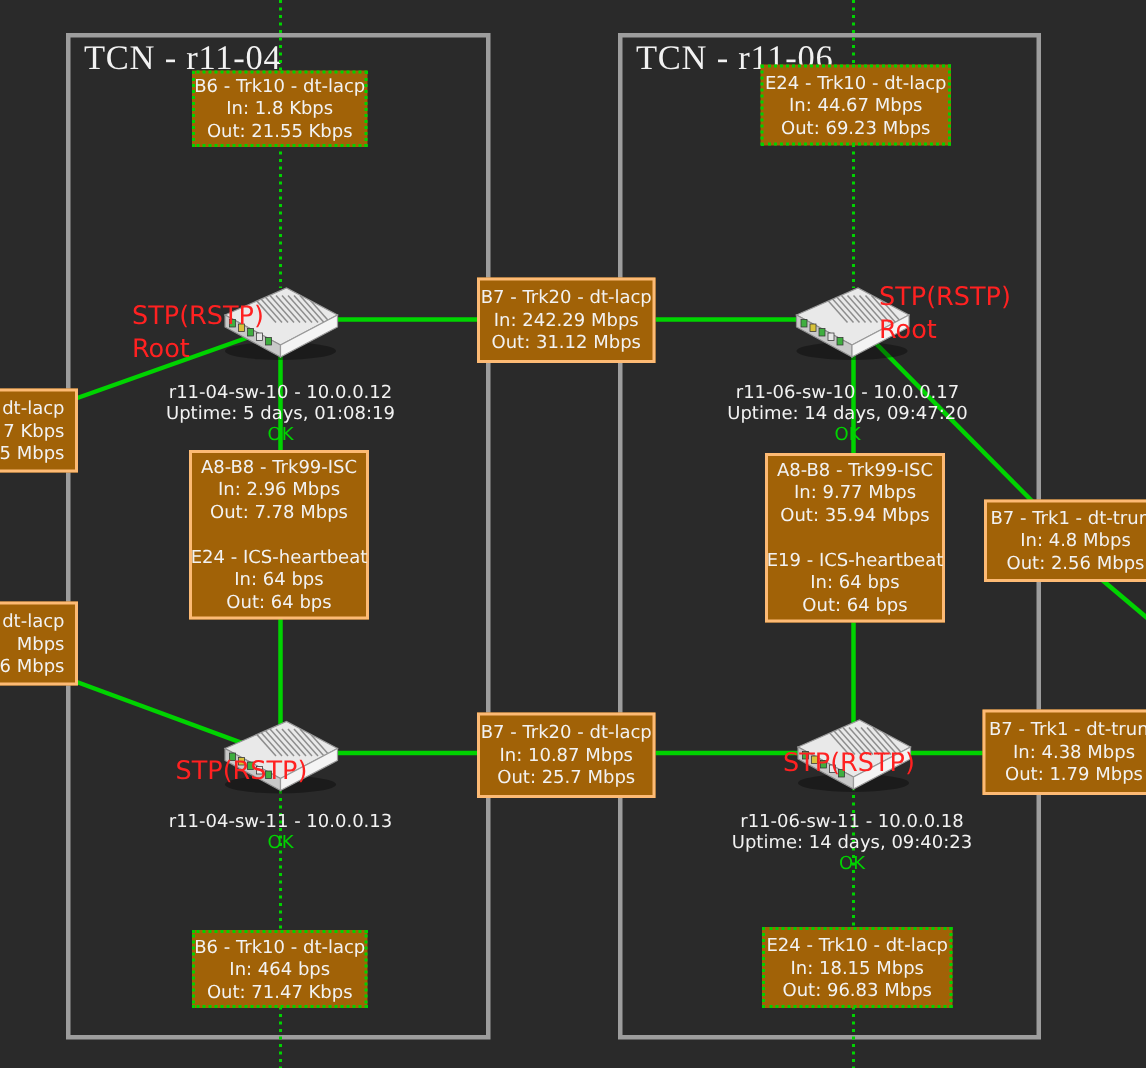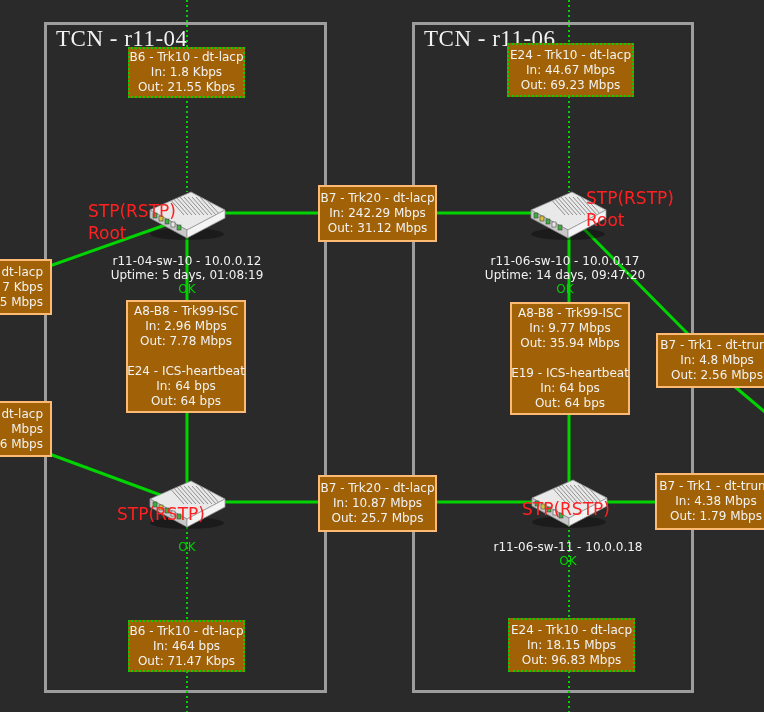--- a/index.html
+++ b/index.html
@@ -175,20 +175,21 @@
     <div class="status-ok">OK</div>
   </div>
 
   <div class="stp" style="left:117px;top:503px">
     <div>STP(RSTP)</div>
   </div>
   <svg class="swicon" style="left:146px;top:478px">
       <use href="#sw"></use>
     </svg>
   <div class="ntext" style="left:67px;top:530px">
+    <div>r11-04-sw-11 - 10.0.0.13</div>
     <div class="status-ok">OK</div>
   </div>
 
   <div class="stp" style="left:586px;top:187px">
     <div>STP(RSTP)</div>
     <div>Root</div>
   </div>
   <svg class="swicon" style="left:527px;top:189px">
       <use href="#sw"></use>
     </svg>
@@ -199,16 +200,17 @@
   </div>
 
   <svg class="swicon" style="left:528px;top:477px">
       <use href="#sw"></use>
     </svg>
   <div class="stp" style="left:522px;top:498px">
     <div>STP(RSTP)</div>
   </div>
   <div class="ntext" style="left:448px;top:530px">
     <div>r11-06-sw-11 - 10.0.0.18</div>
+    <div>Uptime: 14 days, 09:40:23</div>
     <div class="status-ok">OK</div>
   </div>
 
 </div>
 
 </body></html>

